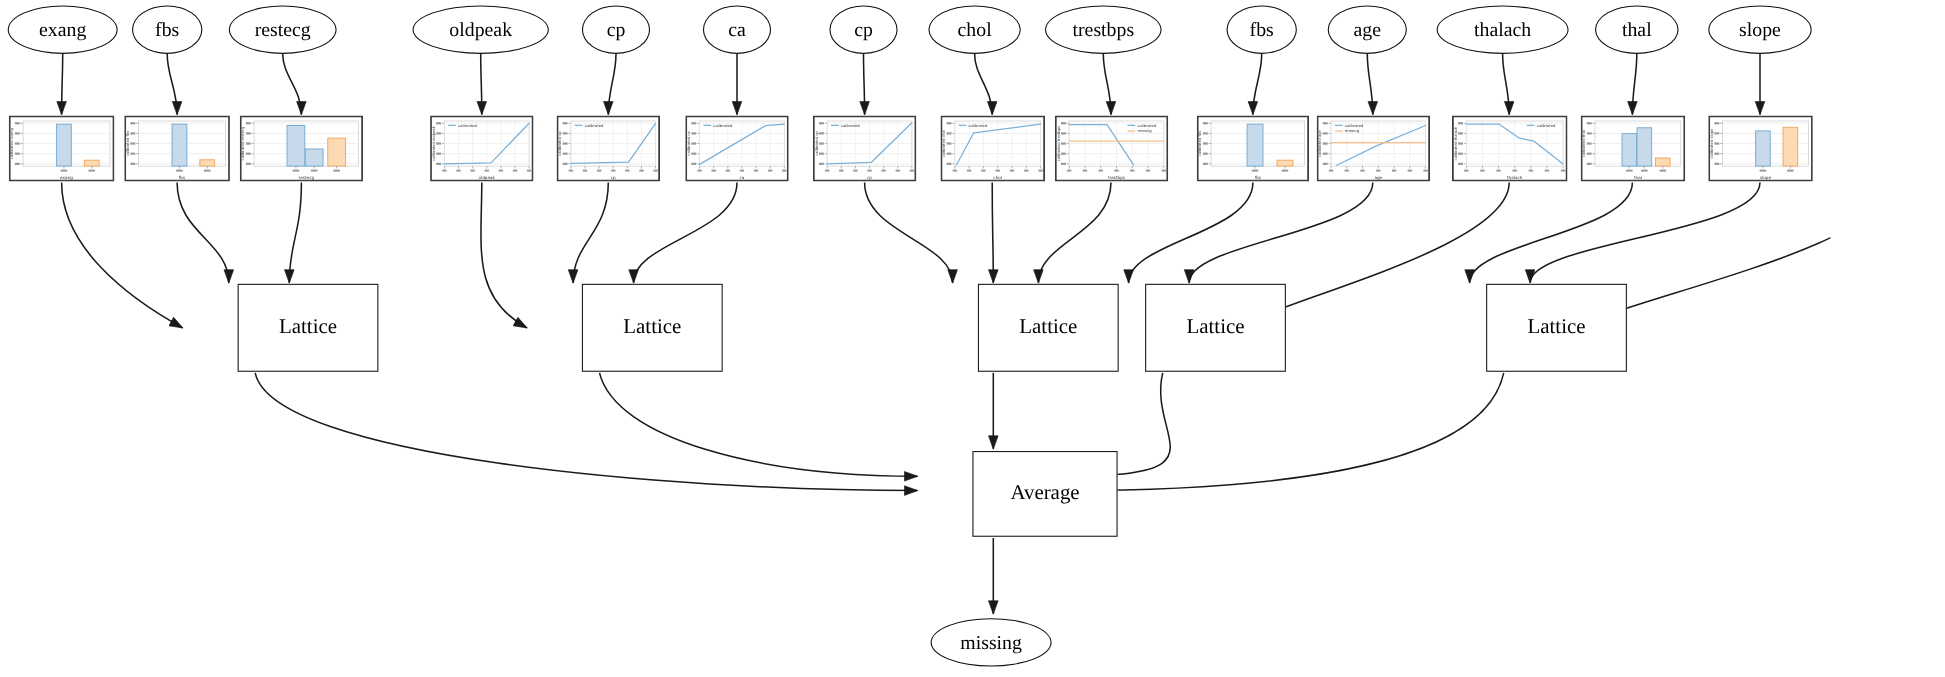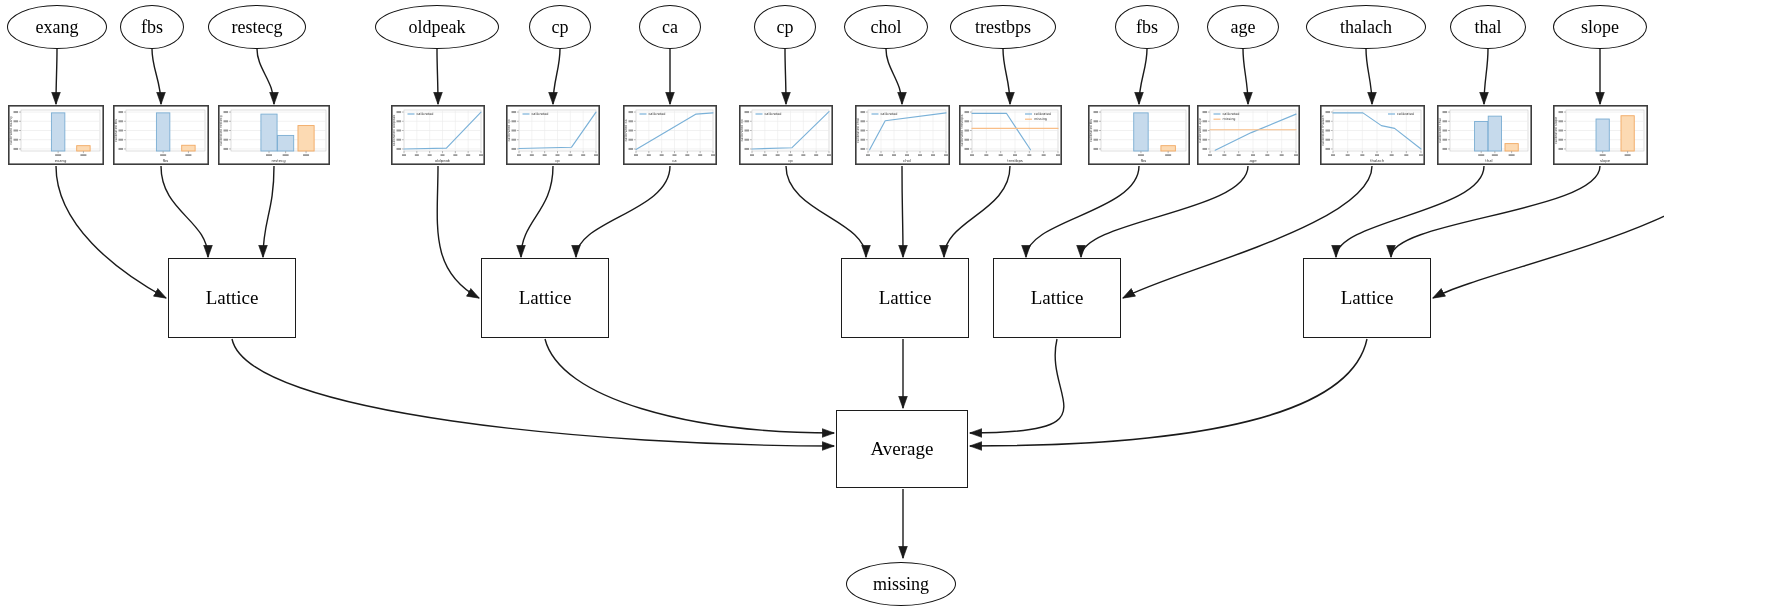--- a/index.html
+++ b/index.html
@@ -2,21 +2,21 @@
 <html><head>
 <meta charset="utf-8">
 <style>
   html,body{margin:0;padding:0;background:#ffffff;}
   #canvas{position:relative;width:1664px;height:615px;background:#ffffff;overflow:hidden;
           font-family:"Liberation Serif","DejaVu Serif",serif;color:#000;}
   #edges{position:absolute;left:0;top:0;width:1768px;height:615px;pointer-events:none;}
   .ellipse{position:absolute;border:1.5px solid #111;border-radius:50%;background:#fff;
            display:flex;align-items:center;justify-content:center;font-size:18px;box-sizing:border-box;}
   .rectnode{position:absolute;border:1.5px solid #1c1c1c;background:#fff;display:flex;
-            align-items:center;justify-content:center;font-size:19px;box-sizing:border-box;}
+            align-items:center;justify-content:center;font-size:19px;box-sizing:border-box;margin-left:48px;}
   .chartbox{position:absolute;background:#fff;box-sizing:border-box;}
   .chartbox svg{display:block;}
 </style>
 </head>
 <body>
 
 <div id="canvas">
 
   <svg id="edges" viewBox="0 0 1768 615">
     <defs>

